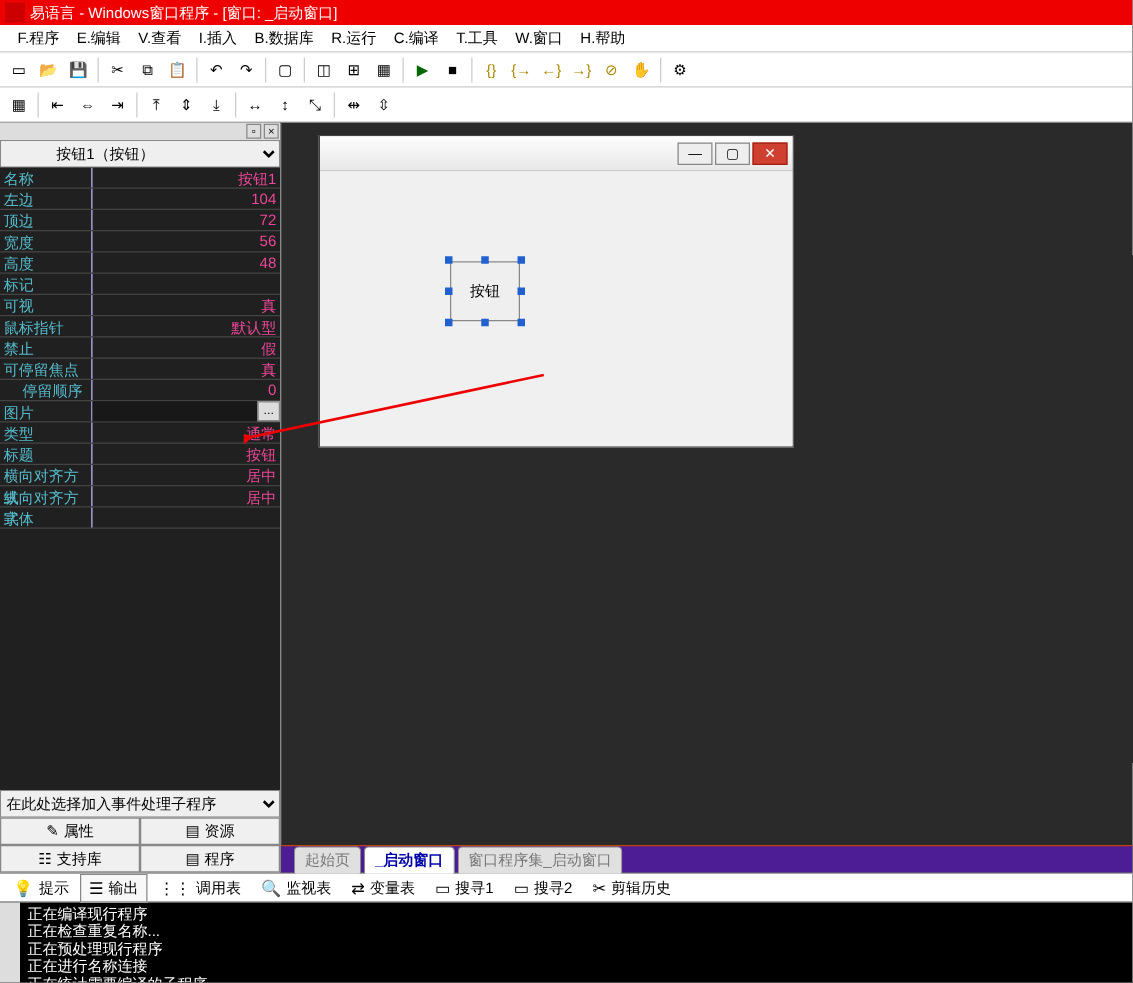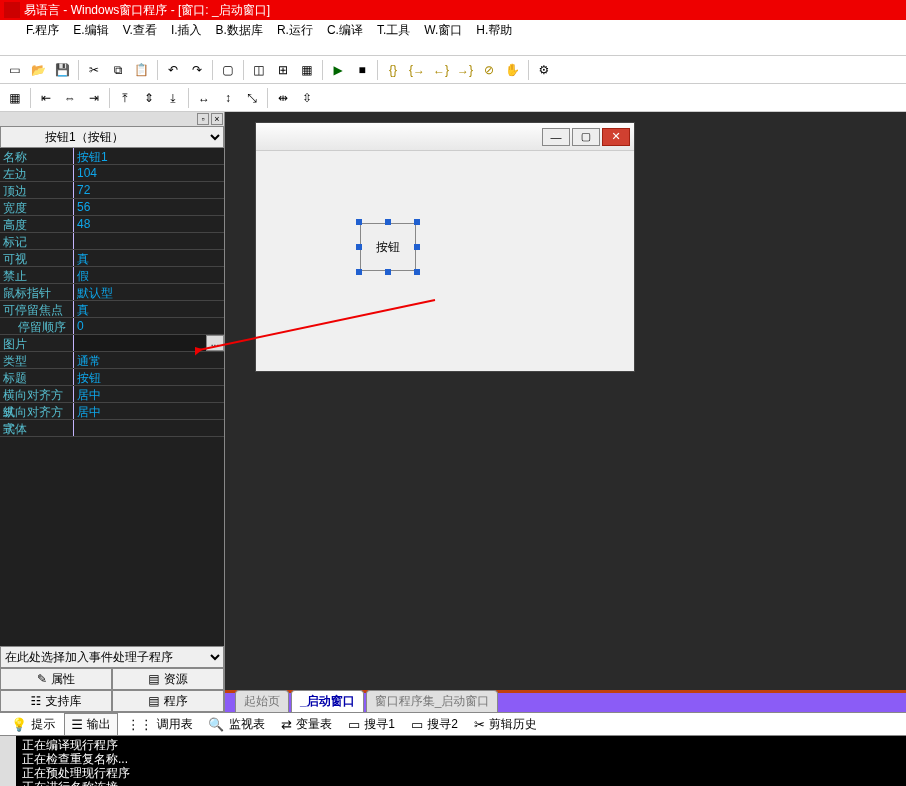--- a/index.html
+++ b/index.html
@@ -1,21 +1,21 @@
 <!DOCTYPE html>
 <html><head>
 <meta charset="utf-8">
 <style>
 * { box-sizing: border-box; margin: 0; padding: 0; font-family: "SimSun", "宋体", sans-serif; font-size: 12px; }
 body { width: 906px; height: 786px; background: #fff; overflow: hidden; }
 
 .titlebar { height: 20px; background: #e00; color: #fff; display: flex; align-items: center; padding: 0 4px; }
 .titlebar .logo { width: 16px; height: 16px; background: #c00; margin-right: 4px; display: inline-block; }
 
-.menubar { height: 36px; border-bottom: 1px solid #ccc; display: flex; align-items: flex-start; padding: 0 20px; gap: 2px; }
+.menubar { height: 22px; border-bottom: 1px solid #ccc; display: flex; align-items: center; padding: 0 8px; gap: 2px; }
 .menubar span { padding: 2px 6px; cursor: default; }
 
 .toolbar { height: 28px; border-bottom: 1px solid #ccc; display: flex; align-items: center; padding: 0 4px; gap: 2px; }
 .toolbar .tbtn { width: 22px; height: 22px; border: 1px solid transparent; display: flex; align-items: center; justify-content: center; cursor: default; }
 .toolbar .sep { width: 1px; height: 20px; background: #ccc; margin: 0 2px; }
 .toolbar .yellow { color: #a80; }
 .toolbar .play { color: #060; }
 
 .main { display: flex; height: 600px; }
 
@@ -25,21 +25,21 @@
 .selectrow { height: 22px; background: #fff; border: 1px solid #888; display: flex; }
 .selectrow select { flex: 1; border: none; font-size: 12px; padding-left: 40px; }
 
 .propgrid { flex: 1; background: #202020; overflow-y: auto; position: relative; }
 .propgrid::-webkit-scrollbar { width: 16px; }
 .propgrid::-webkit-scrollbar-track { background: #ddd; }
 .propgrid::-webkit-scrollbar-thumb { background: #aaa; }
 .prow { display: flex; height: 17px; border-bottom: 1px solid #444; }
 .prow .pname { width: 74px; color: #5bc; padding: 1px 3px; border-right: 1px solid #c4b5fd; }
 .prow .pname.indent { padding-left: 18px; }
-.prow .pval { flex: 1; color: #0ea5e9; padding: 1px 3px; }
+.prow .pval { flex: 1; color: #ec4899; padding: 1px 3px; text-align: right; }
 .prow .pbtn { width: 18px; background: #ddd; border: 1px solid #888; text-align: center; font-size: 10px; line-height: 14px; }
 .prow.highlight .pval { background: #181818; }
 
 .eventrow { height: 22px; background: #fff; border: 1px solid #888; display: flex; }
 .eventrow select { flex: 1; border: none; font-size: 12px; }
 
 .tabbtns { display: flex; height: 22px; }
 .tabbtn { flex: 1; border: 1px solid #888; background: #f0f0f0; display: flex; align-items: center; justify-content: center; gap: 4px; }
 .tabbtns2 { display: flex; height: 22px; }
 
@@ -49,21 +49,21 @@
 .winbtn { width: 28px; height: 18px; border: 1px solid #888; background: #eee; display: flex; align-items: center; justify-content: center; font-size: 11px; }
 .winbtn.close { background: #d04030; color: #fff; border-color: #a02010; }
 .formbody { position: absolute; top: 28px; left: 0; right: 0; bottom: 0; background-image: radial-gradient(#888 0.5px, transparent 0.5px); background-size: 8px 8px; background-color: #f0f0f0; }
 .selbtn { position: absolute; left: 104px; top: 72px; width: 56px; height: 48px; }
 .selbtn .btn { width: 100%; height: 100%; background: #efefef; border: 1px solid #888; display: flex; align-items: center; justify-content: center; }
 .handle { position: absolute; width: 6px; height: 6px; background: #2060d0; }
 .h-tl { left: -4px; top: -4px; } .h-tc { left: 50%; top: -4px; margin-left: -3px; } .h-tr { right: -4px; top: -4px; }
 .h-ml { left: -4px; top: 50%; margin-top: -3px; } .h-mr { right: -4px; top: 50%; margin-top: -3px; }
 .h-bl { left: -4px; bottom: -4px; } .h-bc { left: 50%; bottom: -4px; margin-left: -3px; } .h-br { right: -4px; bottom: -4px; }
 
-.doctabs { height: 22px; background: #8b5cf6; border-top: 3px solid #c2410c; display: flex; align-items: flex-end; padding-left: 10px; }
+.doctabs { height: 22px; background: #4c1d95; border-top: 1px solid #c2410c; display: flex; align-items: center; padding-left: 10px; }
 .doctab { padding: 2px 8px; border: 1px solid #888; border-bottom: none; background: #fff; margin-right: 2px; border-radius: 4px 4px 0 0; }
 .doctab.inactive { background: #e0e0e0; color: #777; }
 .doctab.active { color: #00a; font-weight: bold; }
 
 .bottomtabs { height: 24px; border-top: 1px solid #888; border-bottom: 1px solid #888; display: flex; align-items: center; padding: 0 4px; gap: 2px; }
 .btab { padding: 2px 6px; display: flex; align-items: center; gap: 4px; border: 1px solid transparent; }
 .btab.active { border: 1px solid #888; background: #f8f8f8; }
 .btab .ico { font-size: 13px; }
 
 .output { height: 96px; background: #000; color: #fff; padding: 2px 6px; overflow: hidden; border-left: 16px solid #ddd; }
@@ -178,26 +178,26 @@
         </div>
         <div class="prow">
           <div class="pname">标记</div>
           <div class="pval"></div>
         </div>
         <div class="prow">
           <div class="pname">可视</div>
           <div class="pval">真</div>
         </div>
         <div class="prow">
+          <div class="pname">鼠标指针</div>
+          <div class="pval">默认型</div>
+        </div>
+        <div class="prow">
           <div class="pname">禁止</div>
           <div class="pval">假</div>
-        </div>
-        <div class="prow">
-          <div class="pname">鼠标指针</div>
-          <div class="pval">默认型</div>
         </div>
         <div class="prow">
           <div class="pname">可停留焦点</div>
           <div class="pval">真</div>
         </div>
         <div class="prow">
           <div class="pname indent">停留顺序</div>
           <div class="pval">0</div>
         </div>
         <div class="prow highlight">

